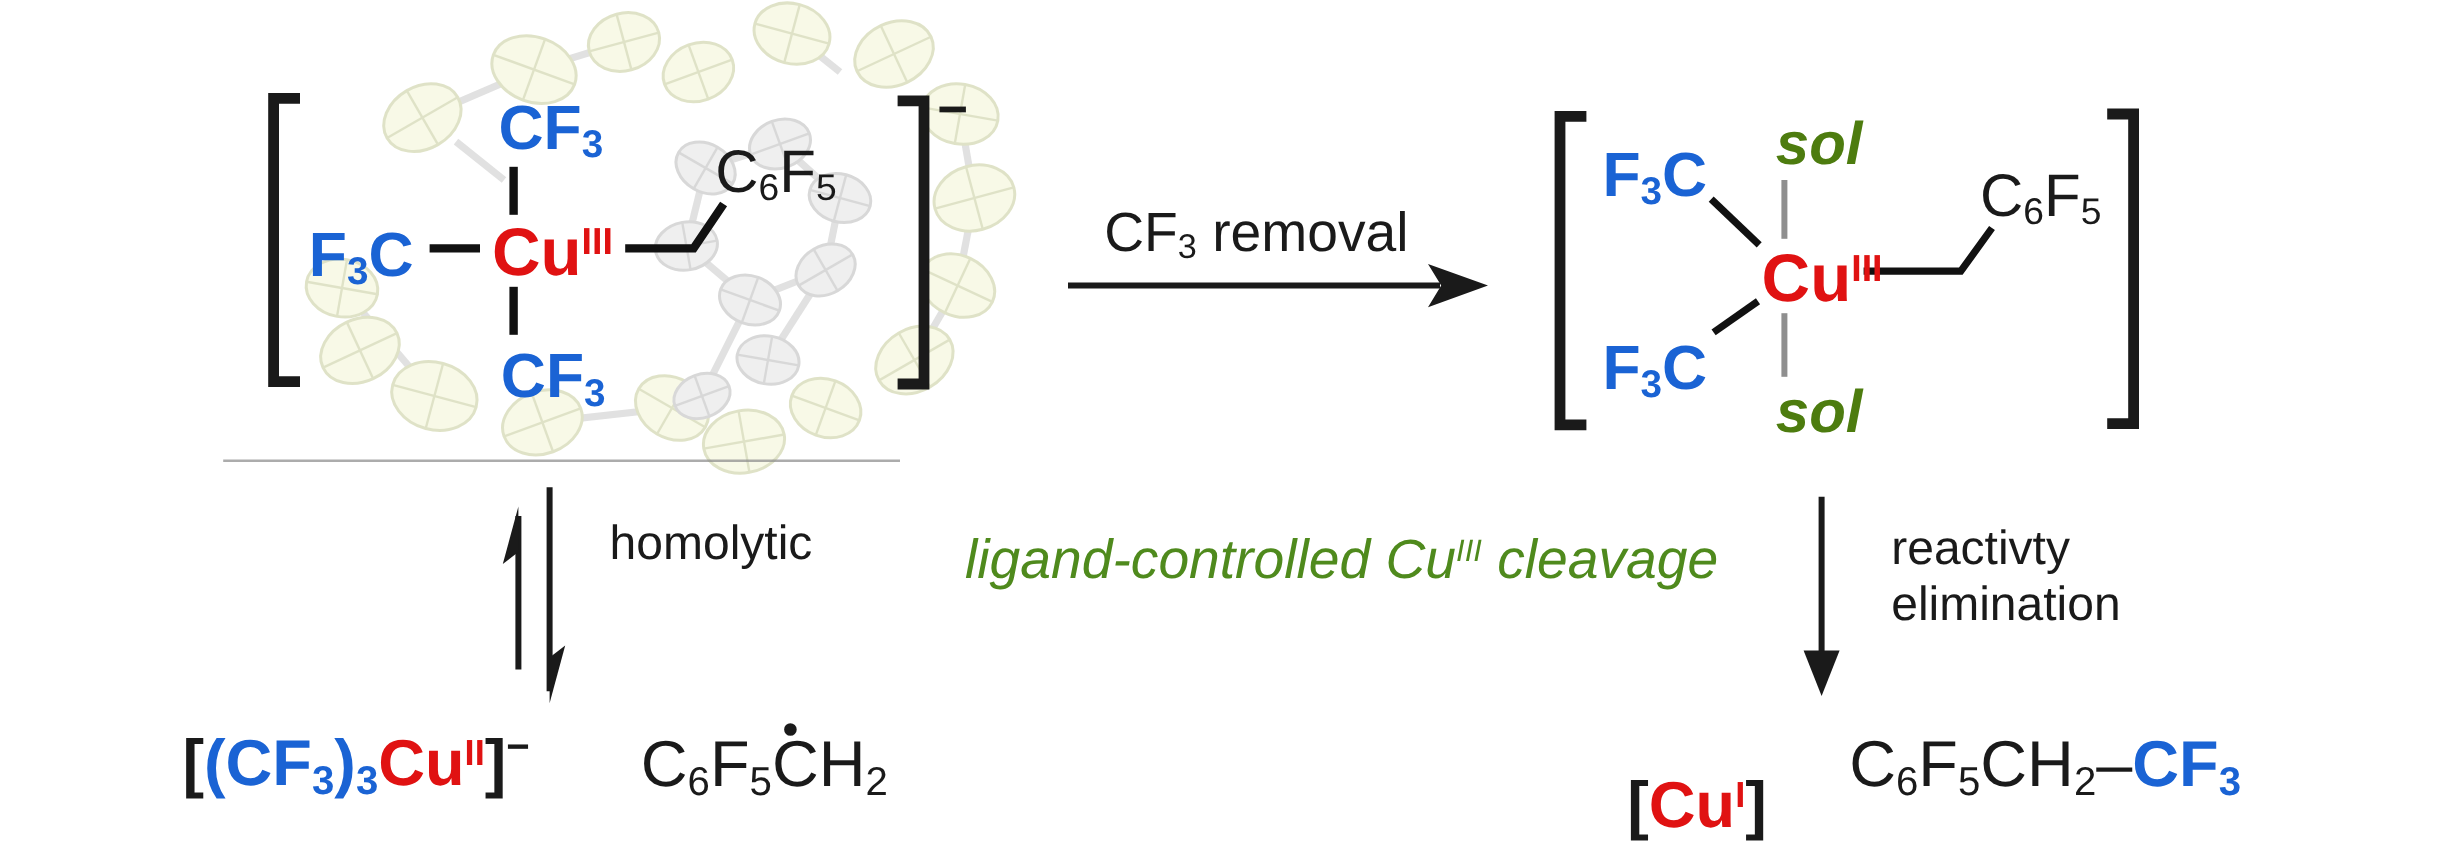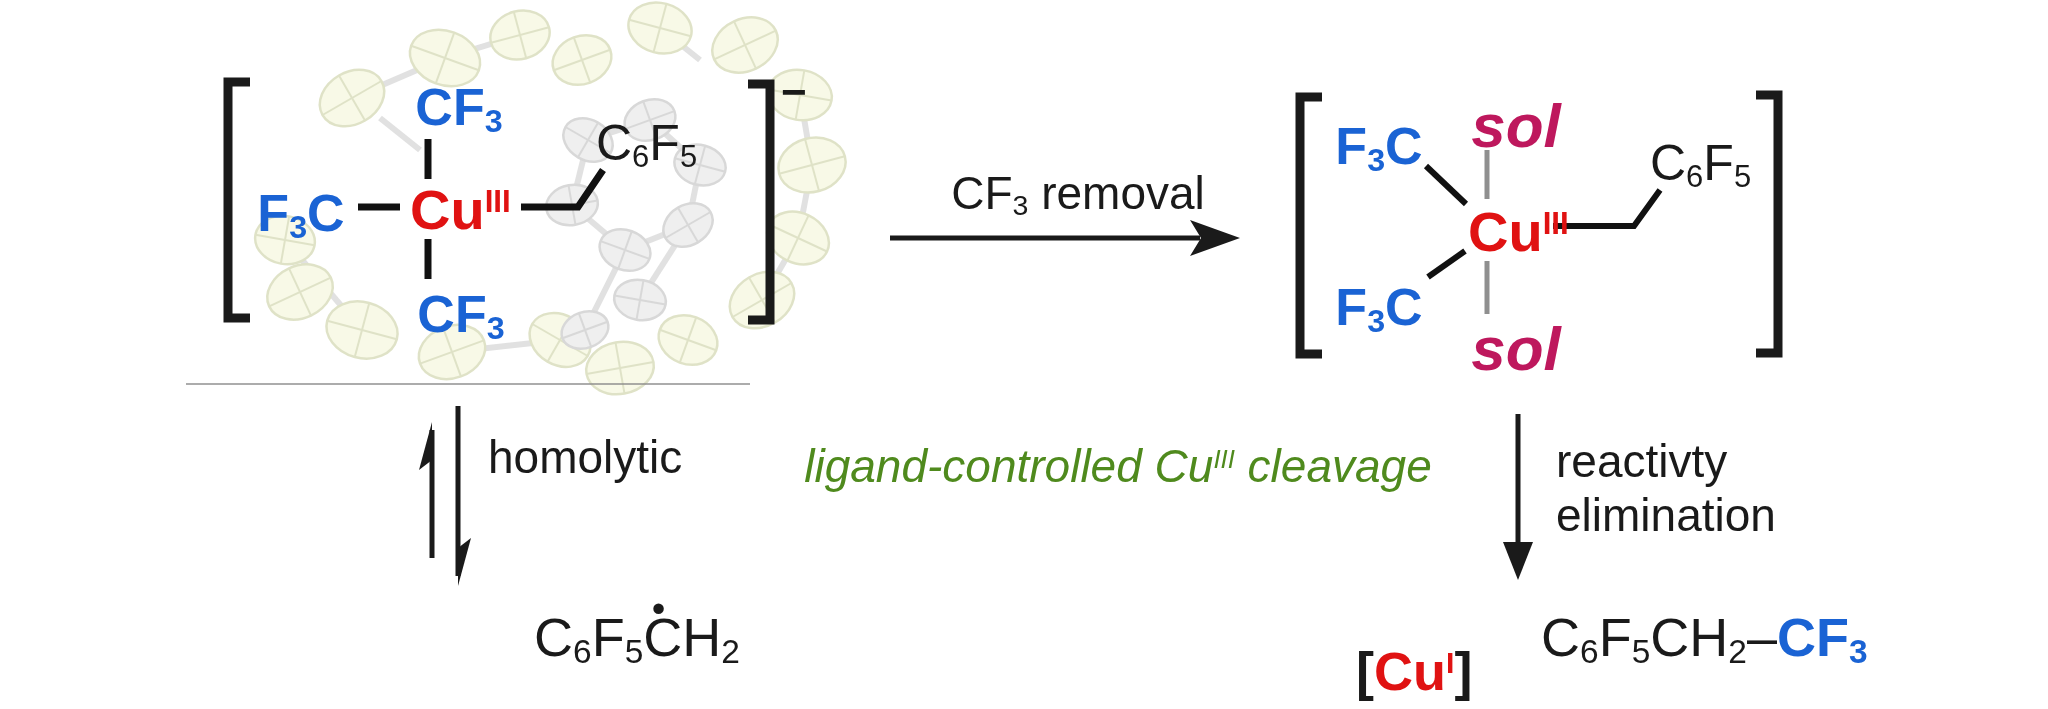--- a/index.html
+++ b/index.html
@@ -4,31 +4,31 @@
 <style>
   html,body{margin:0;padding:0;background:#ffffff;}
   #scheme{position:relative;width:2048px;height:709px;background:#ffffff;overflow:hidden;
           font-family:Liberation Sans, sans-serif;color:#1a1a1a;}
   .abs{position:absolute;white-space:nowrap;line-height:1;}
   .ctr{transform:translateX(-50%);}
   .blue{color:#1a63d4;font-weight:bold;}
   .red{color:#e01212;font-weight:bold;}
   .blk{color:#1a1a1a;}
   .bold{font-weight:bold;}
-  .sol{color:#be185d;font-style:italic;font-weight:bold;font-size:62px;}
+  .sol{color:#4d7c0f;font-style:italic;font-weight:bold;font-size:50px;}
   .f52{font-size:52px;}
   .f56{font-size:56px;text-align:right;}
   .f50{font-size:50px;}
-  .f46{font-size:46px;margin-left:31px;}
+  .f46{font-size:46px;}
   .f54{font-size:54px;}
   .sub{font-size:0.62em;vertical-align:-0.22em;}
   .sup{font-size:0.56em;vertical-align:0.55em;}
   .charge{font-size:0.62em;vertical-align:0.62em;font-weight:bold;}
   .green{color:#4f8a1d;font-style:italic;font-size:46px;}
-  .twoline{font-size:46px;line-height:1.18;}
+  .twoline{font-size:40px;line-height:1.18;margin-left:20px;}
   svg{position:absolute;left:0;top:0;}
   .radC{position:relative;display:inline-block;}
   .radC .dot{position:absolute;top:-0.52em;left:0.22em;font-size:0.72em;line-height:1;}
 </style>
 </head>
 <body>
 
 <div id="scheme">
 
   <svg id="ortep" width="2048" height="709" viewBox="0 0 2048 709">
@@ -251,20 +251,23 @@
     <div>homolytic</div>
   </div>
 
   <div class="abs ctr green" style="left:1118px;top:443px;"><span>ligand-controlled Cu</span><span class="sup">III</span><span> cleavage</span></div>
 
   <div class="abs blk twoline" style="left:1556px;top:434px;">
     <div>reactivty</div>
     <div>elimination</div>
   </div>
 
+  <div class="abs f54 bold" style="left:152px;top:606px;">
+    <span class="blk">[</span><span class="blue"><span>(CF</span><span class="sub">3</span><span>)</span><span class="sub">3</span></span><span class="red"><span>Cu</span><span class="sup">II</span></span><span class="blk">]</span><span class="blk charge">−</span>
+  </div>
 
   <div class="abs blk f54" style="left:534px;top:610px;">
     <span>C</span><span class="sub">6</span><span>F</span><span class="sub">5</span><span class="radC"><span class="dot">•</span><span>C</span></span><span>H</span><span class="sub">2</span>
   </div>
 
   <div class="abs f54 bold" style="left:1356px;top:608px;margin-top:36px;">
     <span class="blk">[</span><span class="red"><span>Cu</span><span class="sup">I</span></span><span class="blk">]</span>
   </div>
 
   <div class="abs blk f54" style="left:1541px;top:610px;">

